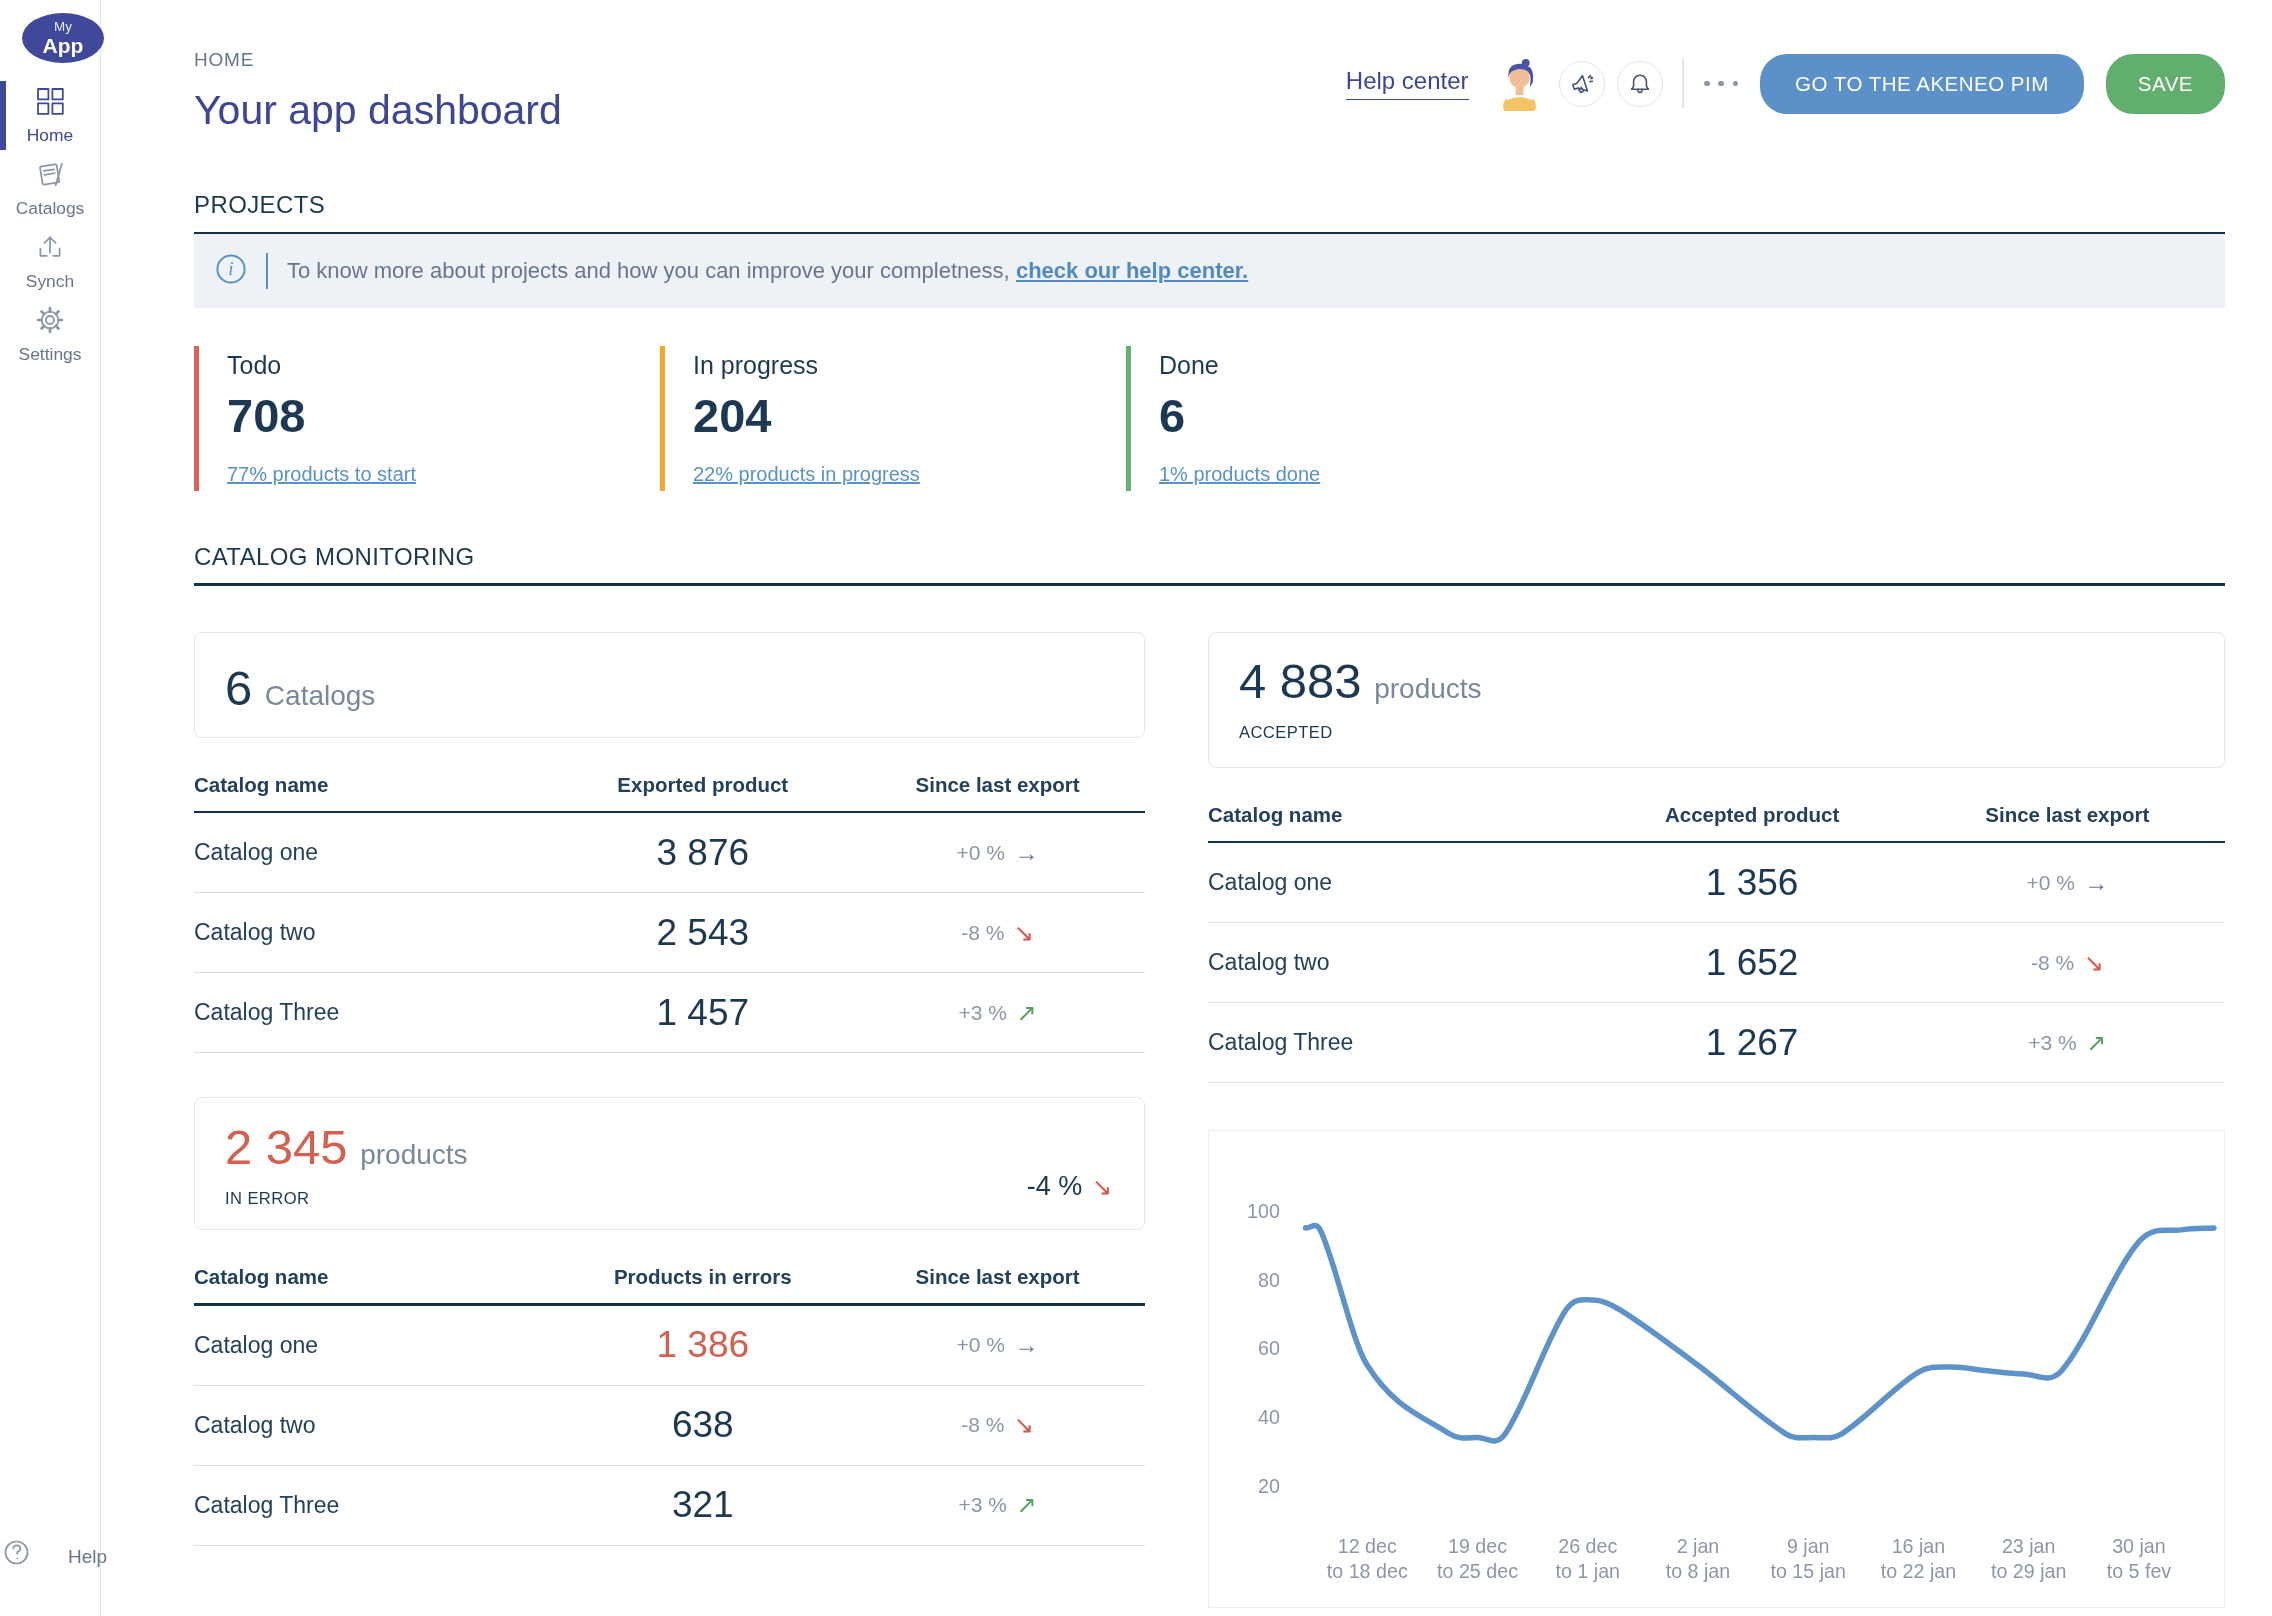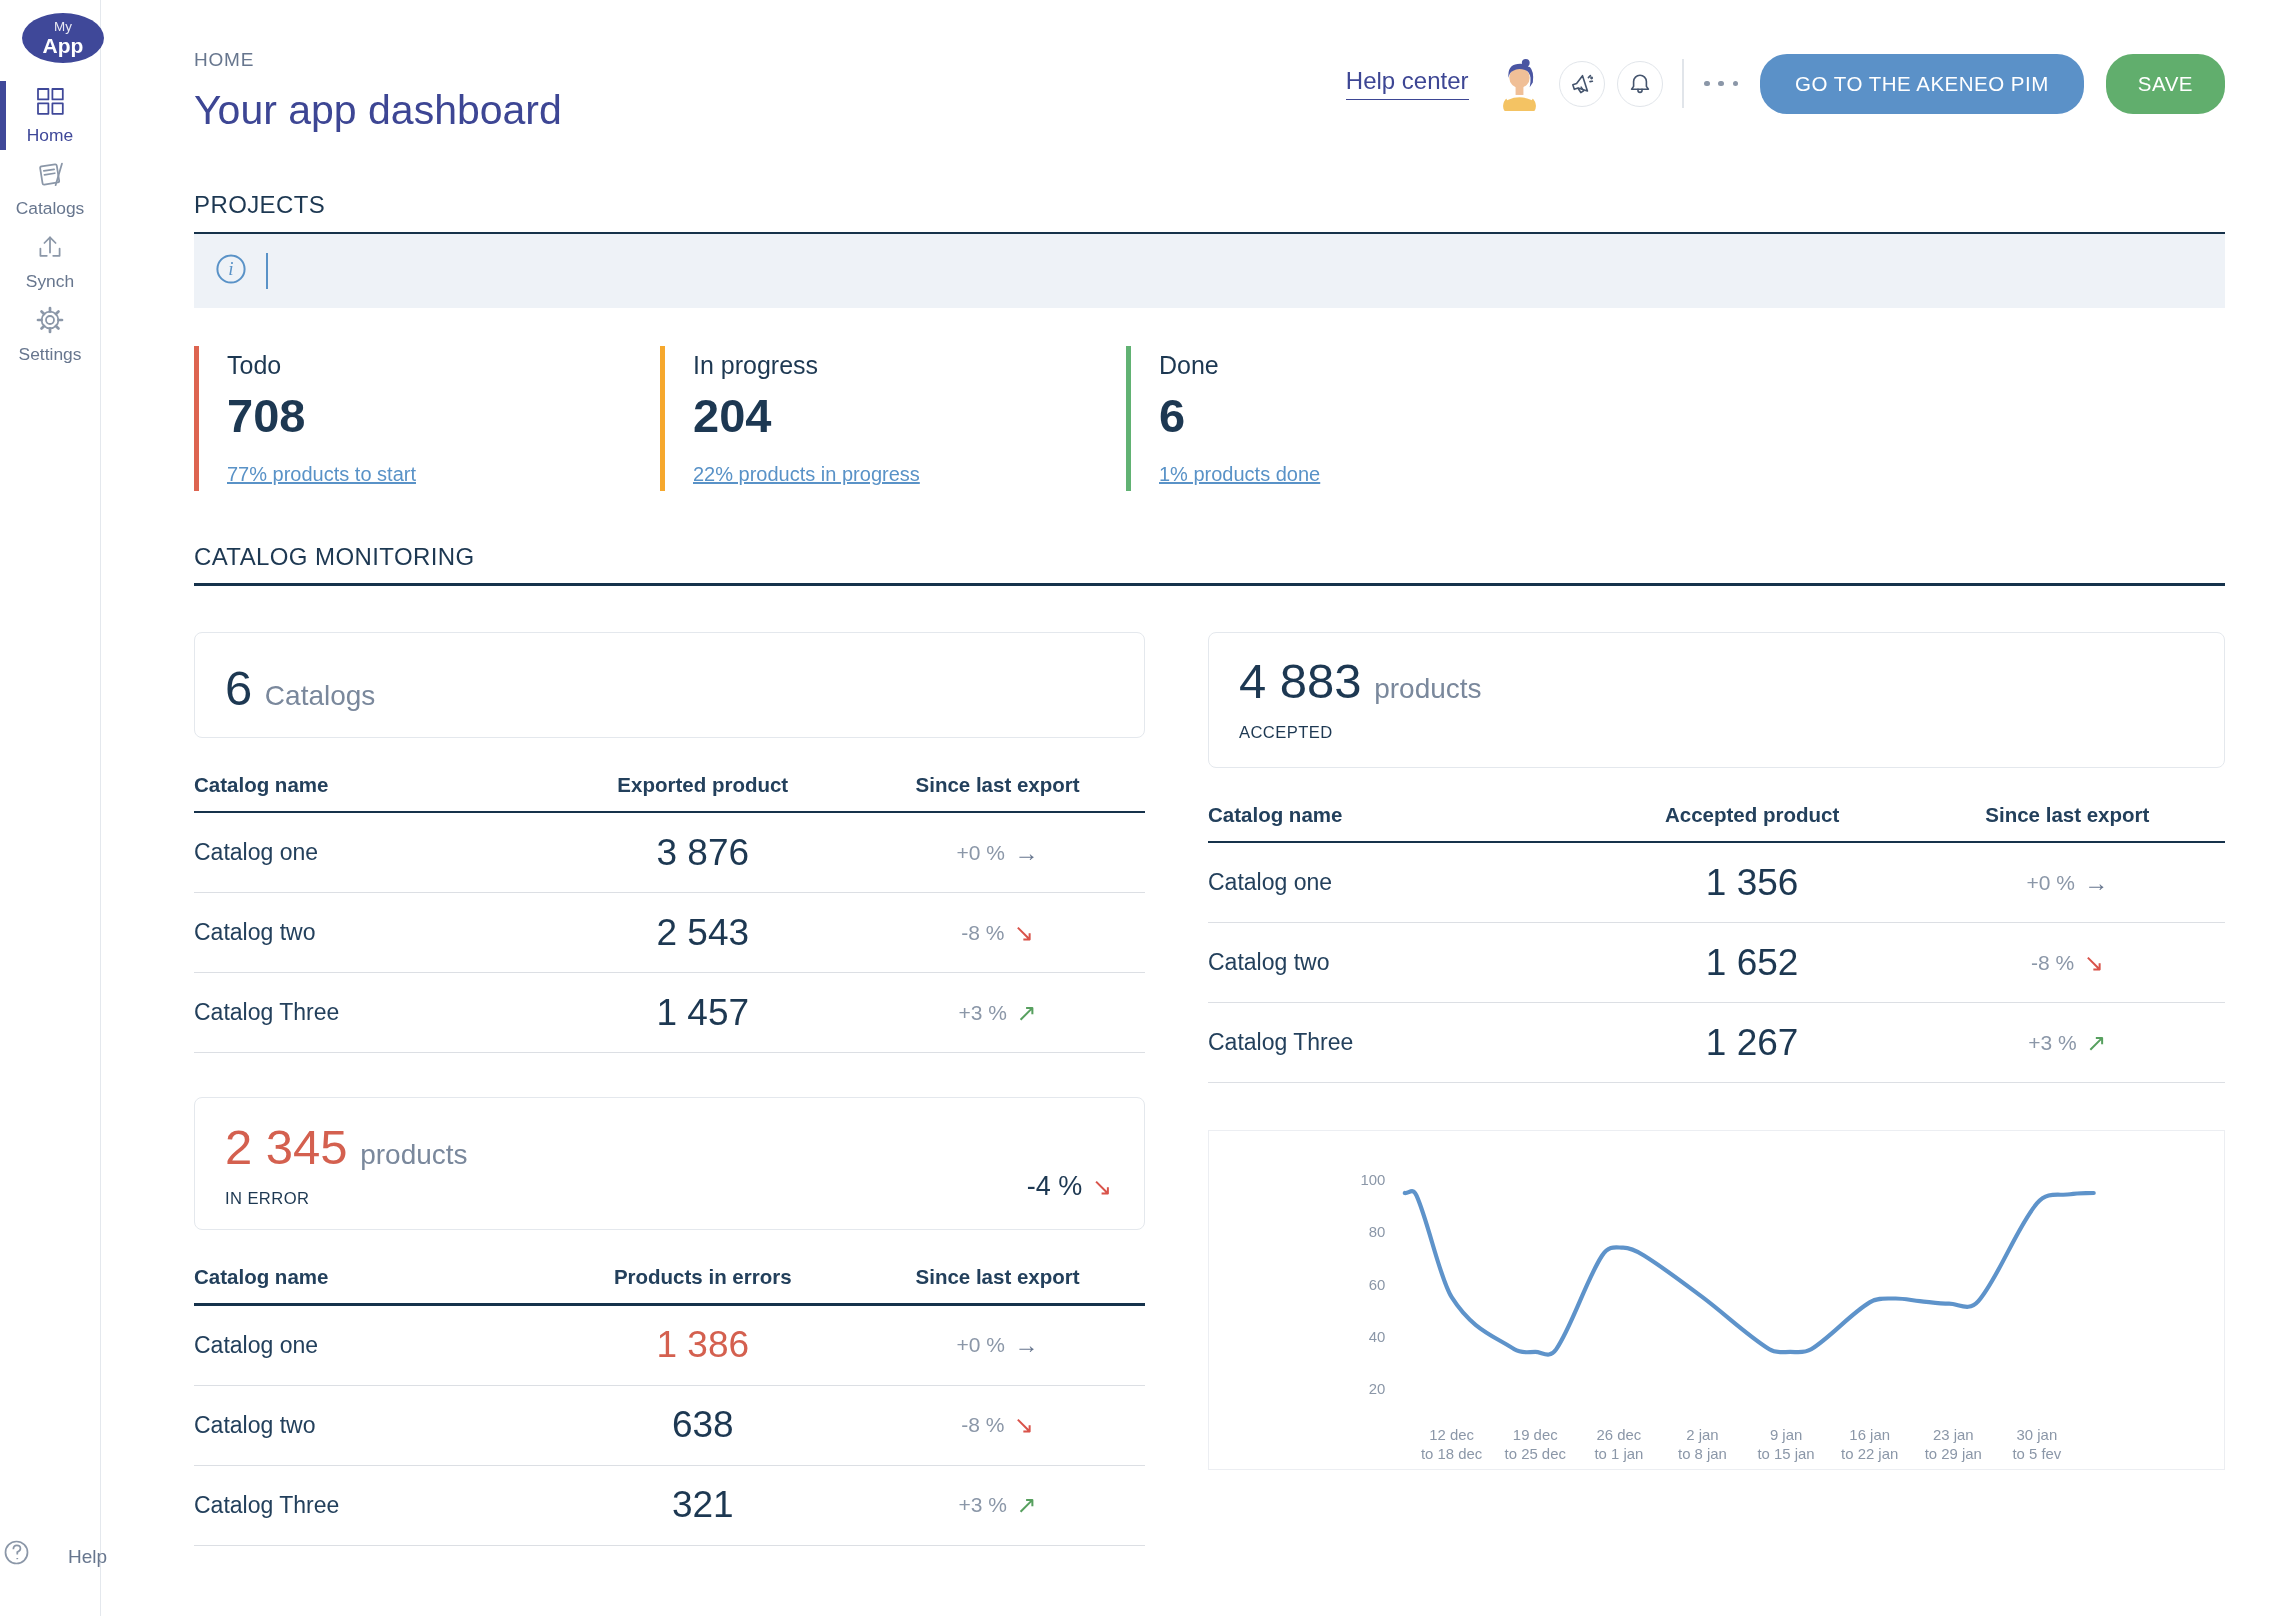--- a/index.html
+++ b/index.html
@@ -95,21 +95,21 @@
   .trow .vl.red { color:#d4604f; }
   .trow .dl { display:flex; align-items:center; justify-content:center; gap:9.5px;
     font-size:21px; color:#8b97a8; }
   .arrow { font-size:24px; line-height:1; }
   .trend-flat { color:#67768e; }
   .trend-down { color:#d9534a; }
   .trend-up   { color:#57a05f; }
   .pct { color:#8b97a8; }
 
   
-  .chartcard { margin-top:47px; height:340px; border:0.8px solid #eceef2; border-radius:0; }
+  .chartcard { margin-top:47px; height:478px; border:0.8px solid #eceef2; border-radius:0; }
   .chartcard svg { width:100%; height:100%; display:block; }
   .tick, .xlab { font-size:25px; fill:#8b97a8; font-family:"Liberation Sans",sans-serif; }
 </style>
 </head>
 <body>
 
 <div class="sidebar">
   <div class="logo">
     <span class="t">My</span>
     <span class="b">App</span>
@@ -243,20 +243,21 @@
     <div class="rule"></div>
 
     <div class="banner">
       <span class="info-ic">
         <svg width="32" height="32" viewBox="0 0 40 40">
             <circle cx="20" cy="20" r="17" stroke="#5992c7" stroke-width="2.5" fill="none"></circle>
             <text x="20" y="28" font-size="24" font-style="italic" font-family="Liberation Serif, serif" fill="#5992c7" text-anchor="middle">i</text>
           </svg>
       </span>
       <span class="sep"></span>
+      <p><span>To know more about projects and how you can improve your completness,</span><a>check our help center.</a></p>
     </div>
 
     <div class="stats">
       <div class="stat" style="border-left-color: rgb(221, 100, 80);">
         <div class="sl">Todo</div>
         <div class="sv">708</div>
         <span class="sk">77% products to start</span>
       </div>
       <div class="stat" style="border-left-color: rgb(246, 168, 45);">
         <div class="sl">In progress</div>

